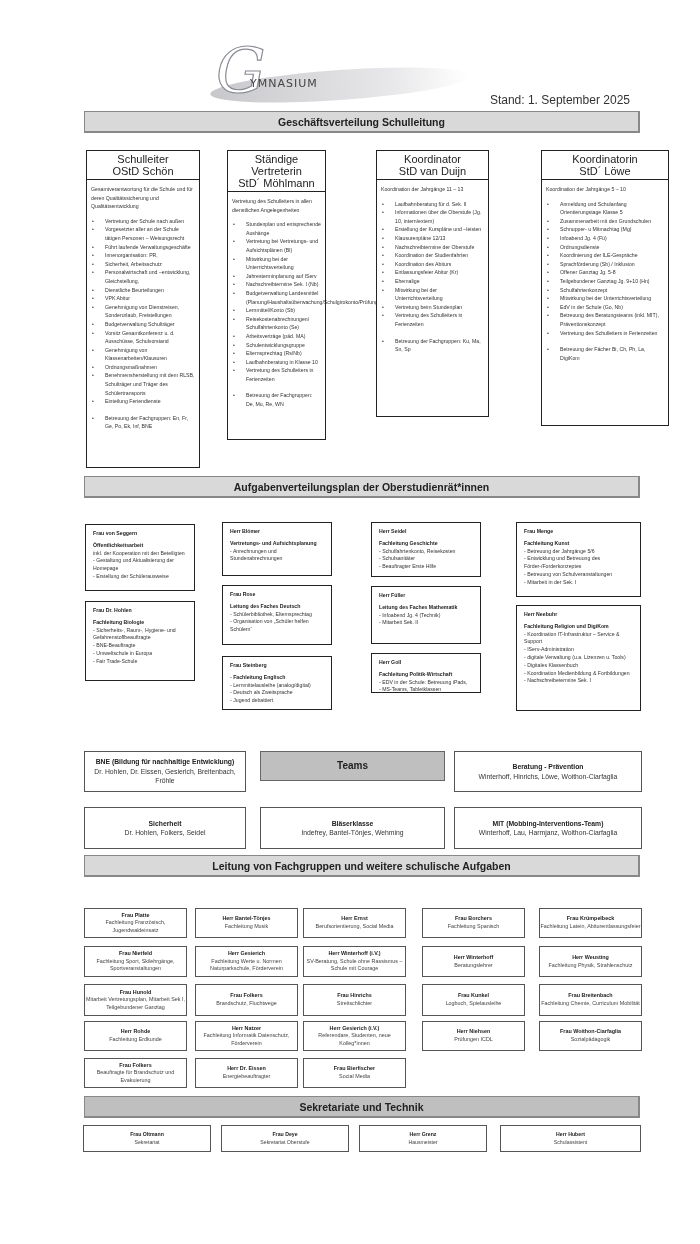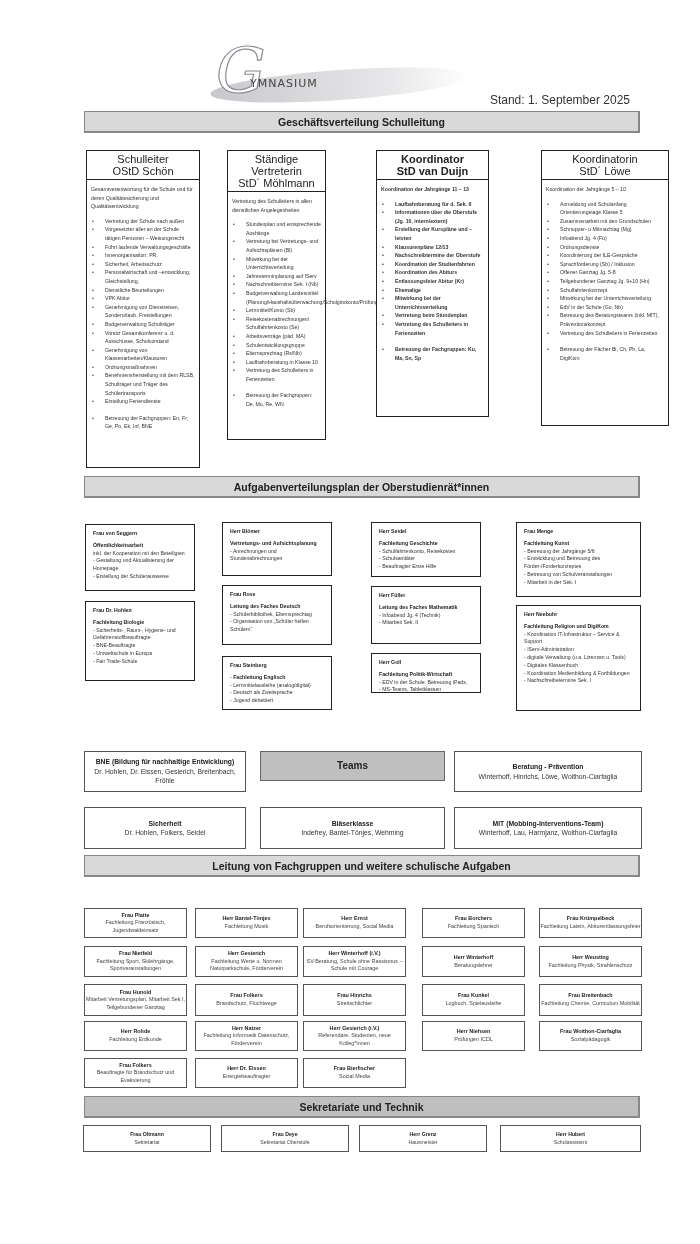--- a/index.html
+++ b/index.html
@@ -97,21 +97,21 @@
           <li>Reisekostenabrechnungen/ Schulfahrtenkonto (Se)</li>
           <li>Arbeitsverträge (päd. MA)</li>
           <li>Schulentwicklungsgruppe</li>
           <li>Elternsprechtag (Rs/Nb)</li>
           <li>Laufbahnberatung in Klasse 10</li>
           <li>Vertretung des Schulleiters in Ferienzeiten</li>
           <li class="gap">Betreuung der Fachgruppen: De, Mu, Re, WN</li>
         </ul>
       </div>
     </div>
-    <div class="abs lead" style="left: 376px; top: 150px; width: 113px; height: 267px; font-weight: bold;">
+    <div class="abs lead" style="left: 376px; top: 150px; width: 113px; height: 267px;">
       <div class="lead-head">
         <div>Koordinator</div>
         <div>StD van Duijn</div>
       </div>
       <div class="lead-body">
         <div class="intro">Koordination der Jahrgänge 11 – 13</div>
         <ul>
           <li>Laufbahnberatung für d. Sek. II</li>
           <li>Informationen über die Oberstufe (Jg. 10, intern/extern)</li>
           <li>Erstellung der Kurspläne und –leisten</li>

